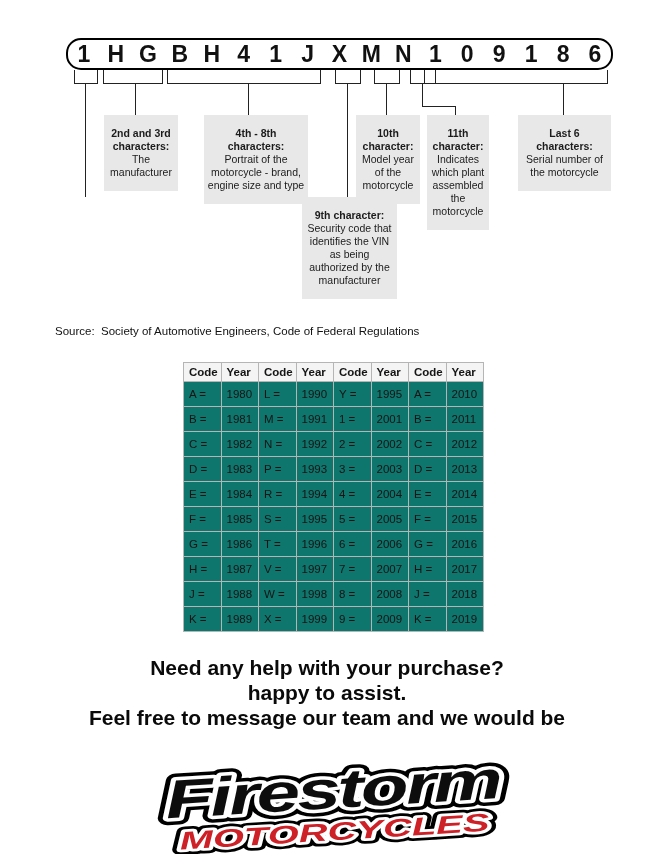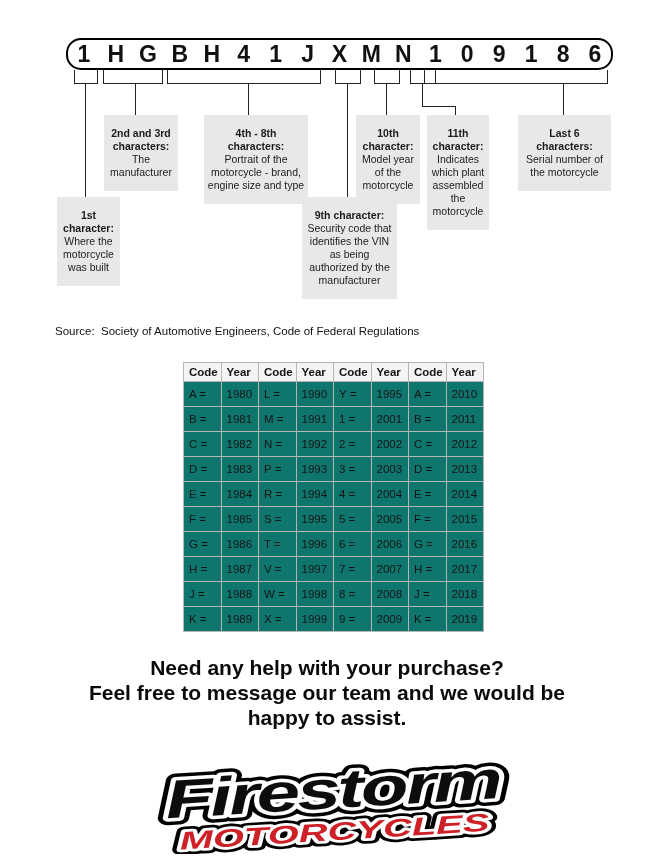--- a/index.html
+++ b/index.html
@@ -92,24 +92,20 @@
 
   <div class="abs stem" style="left:85px;height:113px;"></div>
   <div class="abs stem" style="left:135px;height:31px;"></div>
   <div class="abs stem" style="left:248px;height:31px;"></div>
   <div class="abs stem" style="left:347px;height:113px;"></div>
   <div class="abs stem" style="left:386px;height:31px;"></div>
   <div class="abs elbow" style="left:422px;top:84px;width:33px;height:22px;"></div>
   <div class="abs stem" style="left:455px;top:106px;height:9px;"></div>
   <div class="abs stem" style="left:563px;height:31px;"></div>
 
-  <div class="abs callout" style="left:57px;top:197px;width:59px;">
-    <div class="co-title">1st character:</div>
-    <div class="co-body">Where the motorcycle was built</div>
-  </div>
   <div class="abs callout" style="left:104px;top:115px;width:70px;">
     <div class="co-title">2nd and 3rd characters:</div>
     <div class="co-body">The manufacturer</div>
   </div>
   <div class="abs callout" style="left:204px;top:115px;width:100px;">
     <div class="co-title">4th - 8th characters:</div>
     <div class="co-body">Portrait of the motorcycle - brand, engine size and type</div>
   </div>
   <div class="abs callout" style="left:302px;top:197px;width:91px;">
     <div class="co-title">9th character:</div>
@@ -244,22 +240,22 @@
             <td>2009</td>
             <td>K =</td>
             <td>2019</td>
           </tr>
         </tbody>
     </table>
   </div>
 
   <div class="abs help">
       <div class="help-line">Need any help with your purchase?</div>
+      <div class="help-line">happy to assist.</div>
       <div class="help-line">Feel free to message our team and we would be</div>
-      <div class="help-line">happy to assist.</div>
     </div>
 
   <svg class="abs logo-svg" width="380" height="96" viewBox="0 0 380 96">
     <g transform="rotate(-3.5 190 48)">
 
       <text class="logo-txt stroke-outer" x="20" y="50" font-size="54" letter-spacing="-2" stroke-width="14" textLength="335" lengthAdjust="spacingAndGlyphs">Firestorm</text>
       <text class="logo-txt stroke-outer" x="32" y="82" font-size="25" stroke-width="11" textLength="310" lengthAdjust="spacingAndGlyphs">MOTORCYCLES</text>
 
       <text class="logo-txt stroke-inner" x="20" y="50" font-size="54" letter-spacing="-2" stroke-width="7" textLength="335" lengthAdjust="spacingAndGlyphs">Firestorm</text>
       <text class="logo-txt stroke-inner" x="32" y="82" font-size="25" stroke-width="5.5" textLength="310" lengthAdjust="spacingAndGlyphs">MOTORCYCLES</text>

